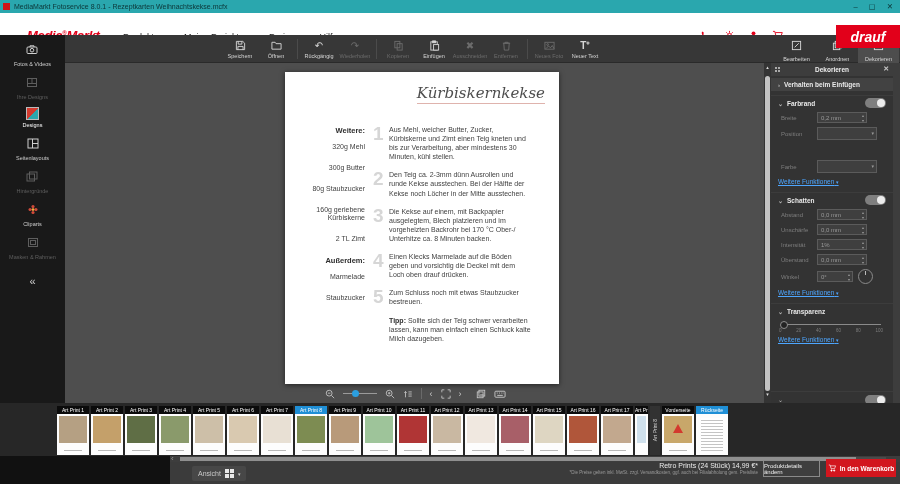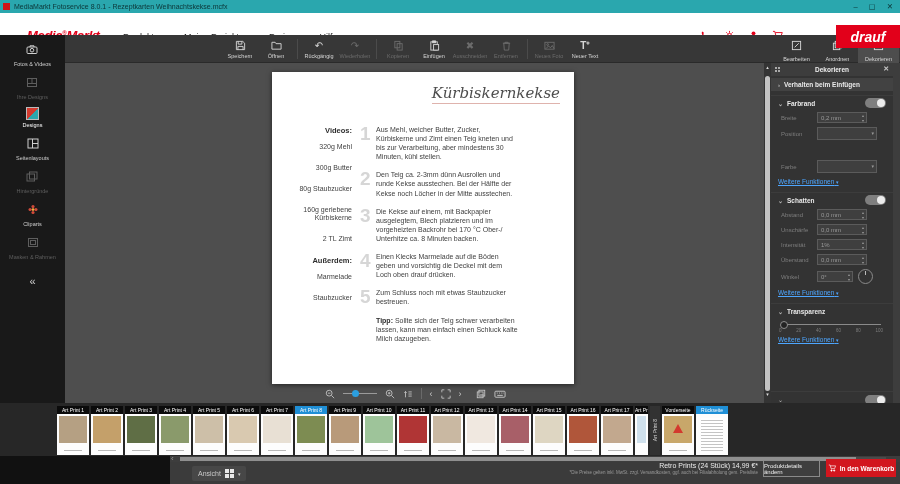--- a/index.html
+++ b/index.html
@@ -37,21 +37,21 @@
            align-items:center;padding-top:6px;box-sizing:border-box;}
   .sb-item{display:flex;flex-direction:column;align-items:center;color:#cfcfcf;margin-bottom:7px;}
   .sb-item .lb{font-size:5.5px;margin-top:2px;white-space:nowrap;}
   .sb-item.disabled{color:#5e5e5e;}
   .sb-item.active{color:#ffffff;}
   .designs-swatch{width:11px;height:11px;border:1px solid #bbb;
     background:linear-gradient(135deg,#d23a2e 0 50%,#2aa7ae 50% 100%);}
   .sb-collapse{color:#cfcfcf;font-size:11px;margin-top:8px;}
   
   .canvas{left:65px;top:63px;width:700px;height:340px;background:#4e4e4e;}
-  .card{position:absolute;left:207px;top:9px;width:302px;height:312px;background:#fff;
+  .card{position:absolute;left:220px;top:9px;width:274px;height:312px;background:#fff;
         box-shadow:0 1px 5px rgba(0,0,0,.55);color:#3f3f3f;}
   .card-title{position:absolute;top:12px;right:14px;font-family:"DejaVu Serif",serif;font-style:italic;
         font-size:15px;color:#4d4d4d;border-bottom:1px solid #dfb3ad;padding-bottom:1px;}
   .col-left{position:absolute;left:8px;top:54px;width:72px;text-align:right;font-size:7px;line-height:1.25;}
   .col-left .h{font-weight:bold;font-size:7.5px;color:#2e2e2e;margin-bottom:8px;}
   .col-left li{list-style:none;margin:0 0 12px 0;}
   .col-left ul{margin:0;padding:0;}
   .extra-h{margin-top:9px;}
   .col-right{position:absolute;left:88px;top:53px;width:158px;font-size:7px;line-height:1.3;}
   .step{position:relative;padding-left:16px;margin-bottom:9px;}
@@ -333,21 +333,21 @@
         </svg></span>
     <span class="lb">Masken &amp; Rahmen</span>
   </div>
   <div class="sb-collapse">«</div>
 </div>
 
 <div class="abs canvas">
   <div class="card">
     <div class="card-title">Kürbiskernkekse</div>
     <div class="col-left">
-      <div class="h">Videos:</div>
+      <div class="h">Weitere:</div>
       <ul id="ingredients">
           <li>320g Mehl</li>
           <li>300g Butter</li>
           <li>80g Staubzucker</li>
           <li>160g geriebene Kürbiskerne</li>
           <li>2 TL Zimt</li>
         </ul>
       <div class="h extra-h">Außerdem:</div>
       <ul id="extras">
           <li>Marmelade</li>

